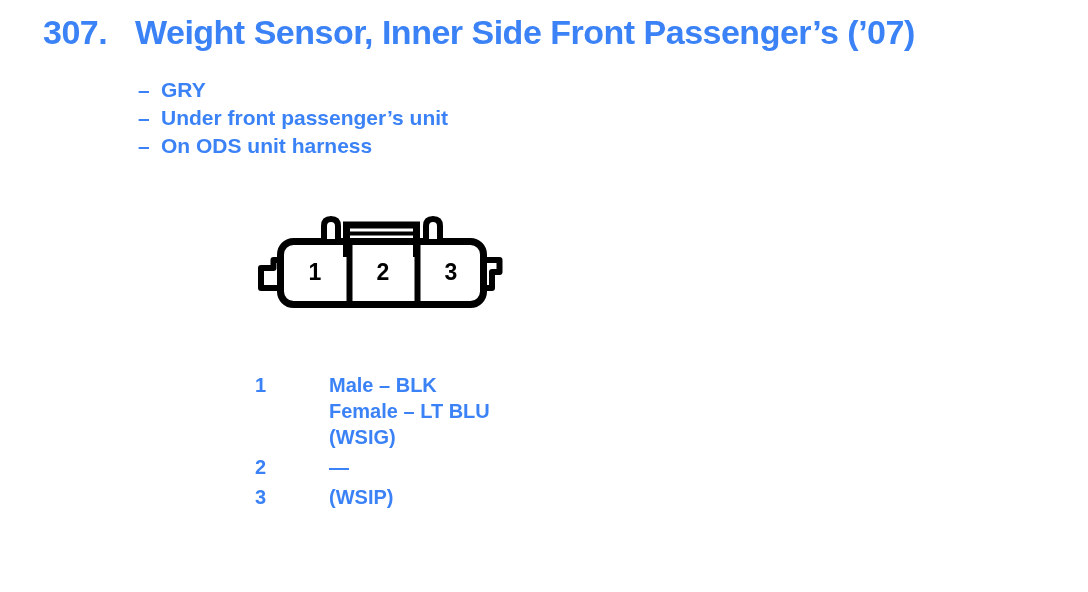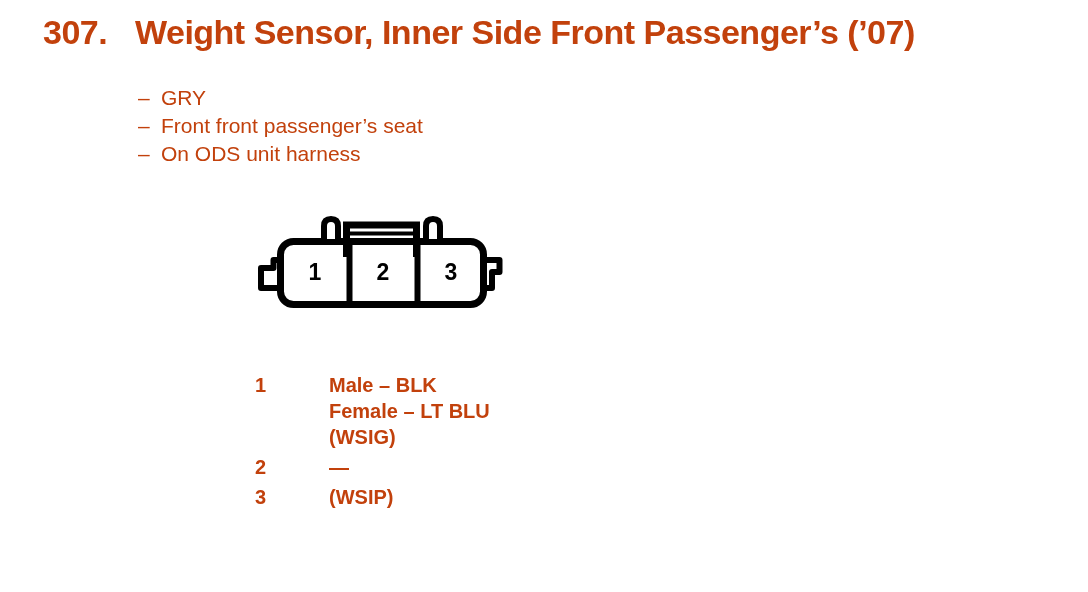--- a/index.html
+++ b/index.html
@@ -5,21 +5,21 @@
   html, body {
     margin: 0;
     padding: 0;
     background: #ffffff;
   }
   #page {
     position: relative;
     width: 1088px;
     height: 592px;
     background: #ffffff;
-    color: #c2410c;
+    color: #3b82f6;
     font-family: "Liberation Sans", sans-serif;
     overflow: hidden;
   }
 
   
   .title {
     position: absolute;
     left: 43px;
     top: 13px;
     font-size: 34px;
@@ -31,23 +31,23 @@
   .title .num {
     display: inline-block;
     width: 92px;
     flex: 0 0 92px;
   }
 
   
   .details {
     position: absolute;
     left: 138px;
-    top: 84px;
+    top: 76px;
     font-size: 21px;
-    font-weight: 400;
+    font-weight: 700;
     line-height: 28px;
   }
   .detail-item { white-space: nowrap; }
   .detail-item .dash {
     display: inline-block;
     width: 23px;
   }
 
   
   .connector-wrap {
@@ -92,21 +92,21 @@
   <div class="title">
     <span class="num">307.</span>
     <span class="txt">Weight Sensor, Inner Side Front Passenger’s (’07)</span>
   </div>
 
   <div class="details">
     <div class="detail-item">
       <span class="dash">–</span><span>GRY</span>
     </div>
     <div class="detail-item">
-      <span class="dash">–</span><span>Front front passenger’s seat</span>
+      <span class="dash">–</span><span>Under front passenger’s unit</span>
     </div>
     <div class="detail-item">
       <span class="dash">–</span><span>On ODS unit harness</span>
     </div>
   </div>
 
   <div class="connector-wrap">
     <svg width="290" height="130" viewBox="0 0 290 130" xmlns="http://www.w3.org/2000/svg">
 
       <path d="M 40 60 H 33.5 V 68 H 21 V 88 H 40" fill="#ffffff" stroke="#000000" stroke-width="6" stroke-linejoin="round"></path>

